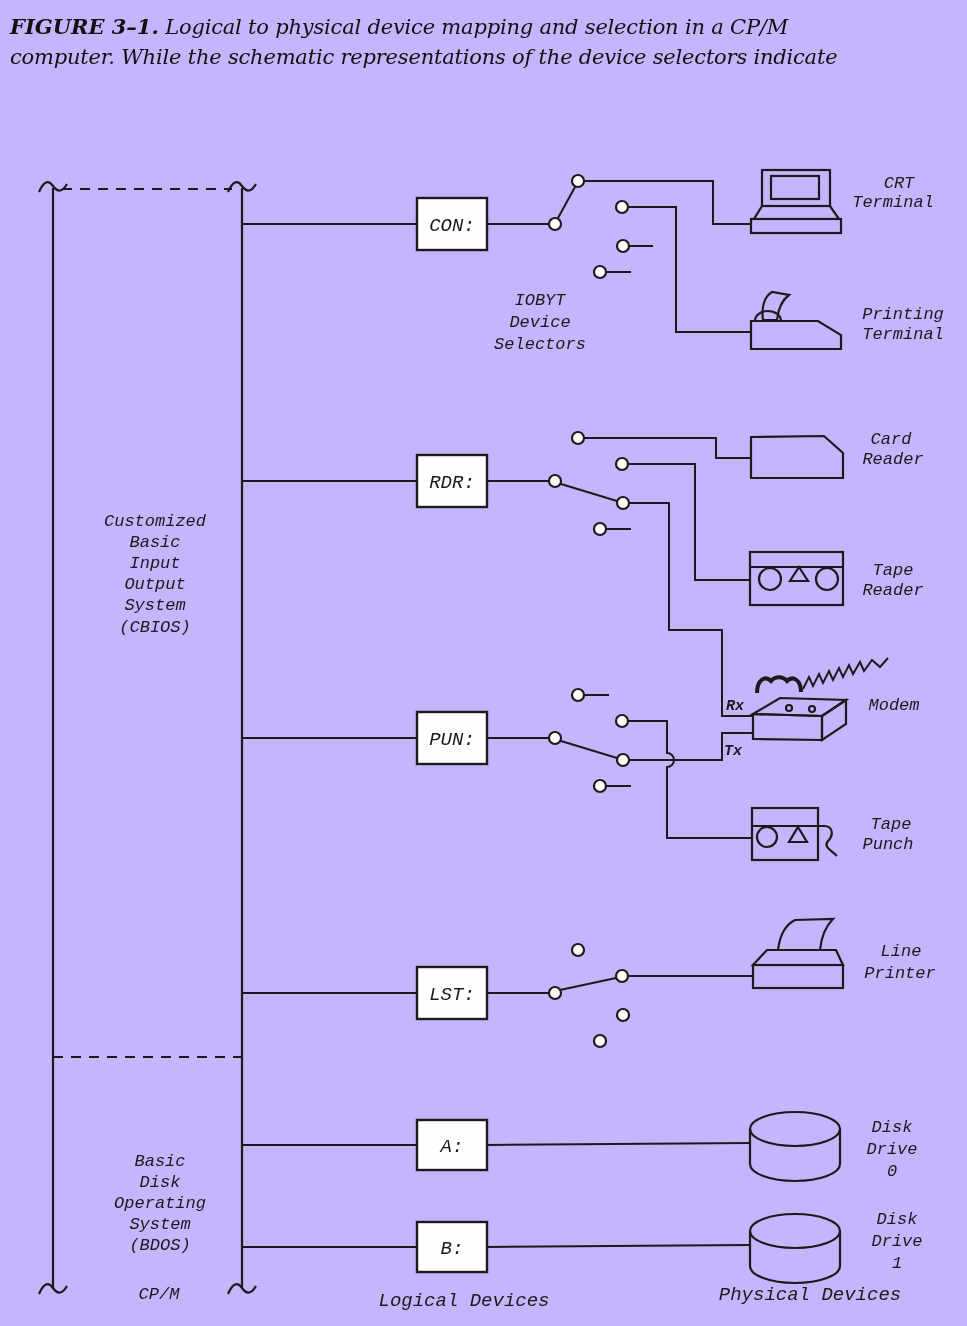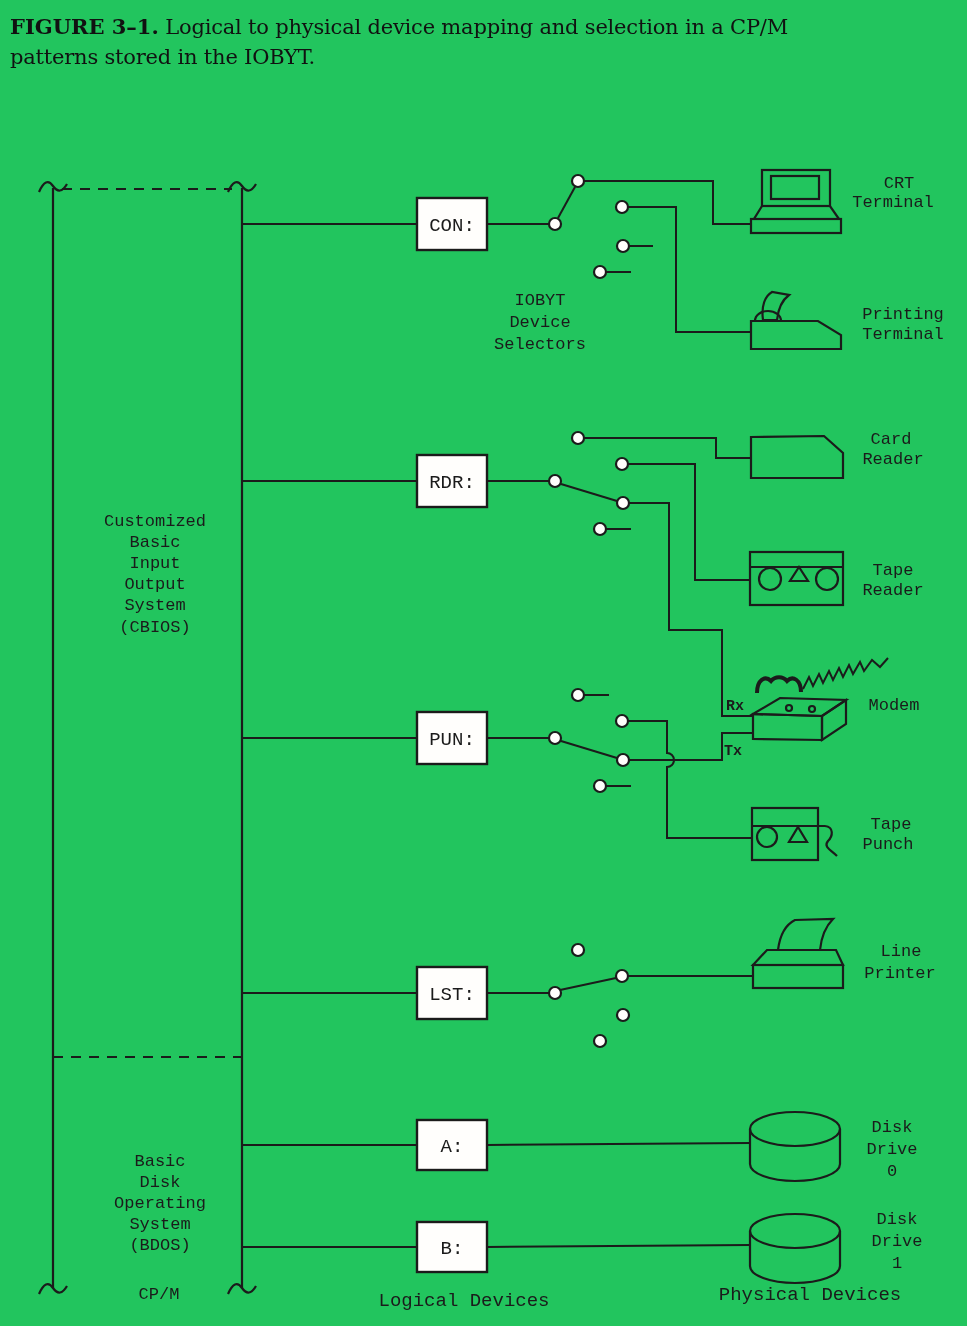--- a/index.html
+++ b/index.html
@@ -1,17 +1,17 @@
 <!DOCTYPE html>
 <html><head>
 <meta charset="utf-8">
 <style>
   html,body{margin:0;padding:0;background:#ffffff;}
-  #page{position:relative;width:967px;height:1326px;background:#22c55e;overflow:hidden;
-        font-family:"Liberation Sans",sans-serif;}
+  #page{position:relative;width:967px;height:1326px;background:#c4b5fd;overflow:hidden;
+        font-family:"Liberation Sans",sans-serif;font-style:italic;}
   .caption{position:absolute;left:10px;top:12px;width:950px;color:#111;
            font-family:"DejaVu Serif","Liberation Serif",serif;
            font-size:21px;line-height:29.5px;letter-spacing:-0.2px;}
   .caption .line{white-space:nowrap;}
   .fig-label{font-weight:bold;letter-spacing:0px;}
   svg{position:absolute;left:0;top:0;}
   svg text{font-family:"Liberation Mono","DejaVu Sans Mono",monospace;fill:#1b1b1b;}
   .lbl{font-size:17px;}
   .boxlbl{font-size:19px;}
   .siglbl{font-size:15px;font-weight:bold;}
@@ -22,21 +22,21 @@
   .box{stroke:#1b1b1b;stroke-width:2.4;fill:#fffefc;}
   .contact{stroke:#1b1b1b;stroke-width:2.2;fill:#fffefc;}
 </style>
 </head>
 <body>
 
 <div id="page">
 
   <div class="caption">
     <div class="line"><span class="fig-label">FIGURE 3–1.</span><span> Logical to physical device mapping and selection in a CP/M</span></div>
-    <div class="line">patterns stored in the IOBYT.</div>
+    <div class="line">computer. While the schematic representations of the device selectors indicate</div>
   </div>
 
   <svg width="967" height="1326" viewBox="0 0 967 1326">
 
     <g>
       <line class="ink ink22" x1="53" y1="188" x2="53" y2="1288"></line>
       <line class="ink ink22" x1="242" y1="188" x2="242" y2="1288"></line>
       <path class="ink ink22" d="M39,192 Q46,176 53,186 Q60,196 67,184"></path>
       <path class="ink ink22" d="M228,192 Q235,176 242,186 Q249,196 256,184"></path>
       <path class="ink ink22" d="M39,1294 Q46,1278 53,1288 Q60,1298 67,1286"></path>

